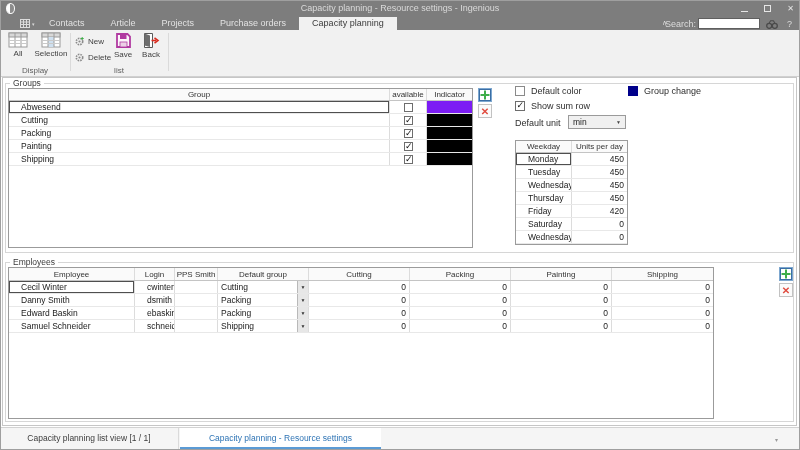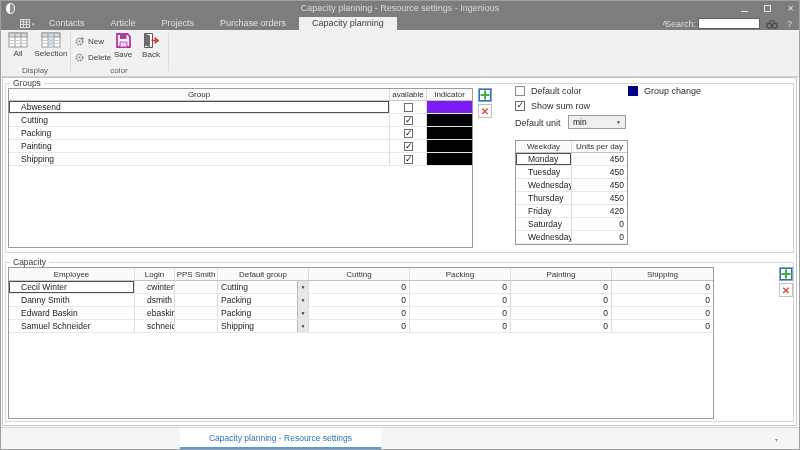--- a/index.html
+++ b/index.html
@@ -184,21 +184,21 @@
       </div>
       <div class="bigbtn" style="left:66px;width:26px">
         <svg width="18" height="17" viewBox="0 0 18 17">
             <path d="M2.5 1.5 h8 v14 h-8 z" fill="#fff" stroke="#5a5a5a"></path>
             <path d="M2.5 1.5 l5.5 2 v11.5 l-5.5 -1.5 z" fill="#6e6e6e"></path>
             <path d="M9.5 8.5 h4.5" stroke="#d92b1f" stroke-width="1.6" fill="none"></path>
             <path d="M12.5 5.8 L16 8.5 L12.5 11.2" stroke="#d92b1f" stroke-width="1.6" fill="none"></path>
           </svg>
         <span class="blabel">Back</span>
       </div>
-      <div class="rgroup-label">color</div>
+      <div class="rgroup-label">list</div>
     </div>
     <div class="vsep" style="left:168px"></div>
   </div>
 
   <div class="content-frame"></div>
 
   <div class="gbox" style="left:5px;top:83px;width:789px;height:170px">
     <span class="gbox-label">Groups</span>
 
     <div class="gtable" style="left:2px;top:4px;width:465px;height:160px">
@@ -320,21 +320,21 @@
 
           <div class="trow">
             <div class="cell pad" style="width:56px"><span>Wednesday</span></div>
             <div class="cell num" style="flex:1">0</div>
           </div>
         </div>
     </div>
   </div>
 
   <div class="gbox" style="left:5px;top:262px;width:789px;height:160px">
-    <span class="gbox-label">Capacity</span>
+    <span class="gbox-label">Employees</span>
 
     <div class="gtable" style="left:2px;top:4px;width:706px;height:152px">
       <div class="thead" style="height:13px;line-height:13px">
         <div class="cell" style="width:126px">Employee</div>
         <div class="cell" style="width:40px">Login</div>
         <div class="cell" style="width:43px">PPS Smith</div>
         <div class="cell" style="width:91px">Default group</div>
         <div class="cell" style="width:101px">Cutting</div>
         <div class="cell" style="width:101px">Packing</div>
         <div class="cell" style="width:101px">Painting</div>
@@ -409,16 +409,17 @@
     </div>
     <div class="sq-btn del" style="left:773px;top:20px">
         <span>✕</span>
       </div>
   </div>
 
   <div class="bottombar">
 
     <span class="tab-overflow">▾</span>
 
+      <div class="btab btab-1">Capacity planning list view [1 / 1]</div>
 
       <div class="btab is-active btab-2">Capacity planning - Resource settings</div>
     </div>
 </div>
 
 </body></html>

